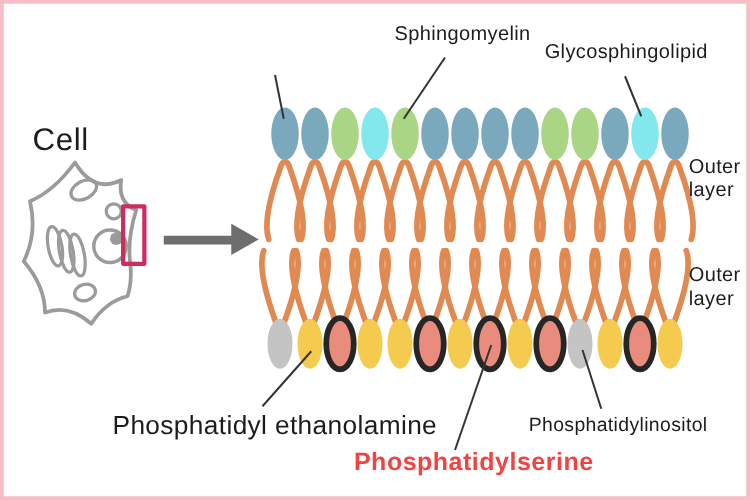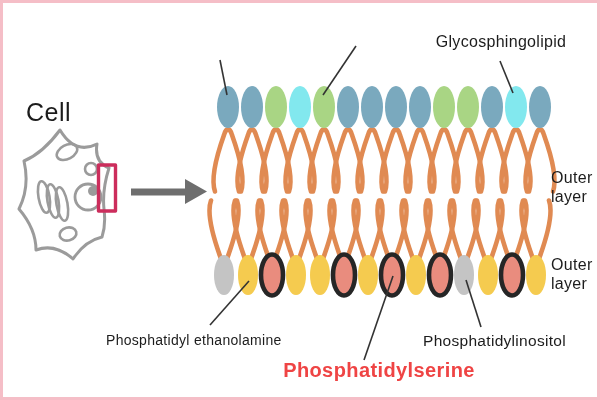--- a/index.html
+++ b/index.html
@@ -26,21 +26,21 @@
     white-space: nowrap;
     line-height: 19px;
   }
   .lbl.centered { transform: translateX(-50%); }
   .cell-title { font-size: 25px; letter-spacing: 0.5px; }
   .serine {
     font-size: 20px;
     font-weight: bold;
     letter-spacing: 0.4px;
   }
-  .layer-lbl { line-height: 19px; margin-top: 44px; }
+  .layer-lbl { line-height: 19px; }
 </style>
 </head>
 <body>
 
 <div class="stage">
 
   <svg class="diagram" viewBox="0 0 594 394">
 
     <g id="cell-group" fill="none" stroke="#9b9b9b" stroke-width="3" stroke-linejoin="round" stroke-linecap="round">
       <path d="M 57 127 Q 72 152 94 141 Q 91 159 106 165 Q 99 187 101 206 Q 103 222 99 234
@@ -123,32 +123,33 @@
       <line x1="497" y1="58" x2="510" y2="90"></line>
       <line x1="246" y1="278" x2="207" y2="322"></line>
       <line x1="390" y1="273" x2="361" y2="357"></line>
       <line x1="463" y1="277" x2="478" y2="324"></line>
     </g>
   </svg>
 
   <div class="lbl cell-title" style="left:23px; top:100px;">Cell</div>
 
 
+  <div class="lbl centered" style="left:367px; top:15px;">Sphingomyelin</div>
 
   <div class="lbl centered" style="left:498px; top:29px;">Glycosphingolipid</div>
 
   <div class="lbl layer-lbl" style="left:548px; top:121px;">
     <div>Outer</div>
     <div>layer</div>
   </div>
 
   <div class="lbl layer-lbl" style="left:548px; top:208px;">
     <div>Outer</div>
     <div>layer</div>
   </div>
 
-  <div class="lbl" style="left:103px; top:328px; font-size:14px;">Phosphatidyl ethanolamine</div>
+  <div class="lbl" style="left:87px; top:328px; font-size:21px;">Phosphatidyl ethanolamine</div>
 
   <div class="lbl" style="left:420px; top:328px; font-size:15.5px;">Phosphatidylinositol</div>
 
   <div class="lbl centered serine" style="left:376px; top:358px; color:#ef4444;">Phosphatidylserine</div>
 
 </div>
 
 </body></html>

